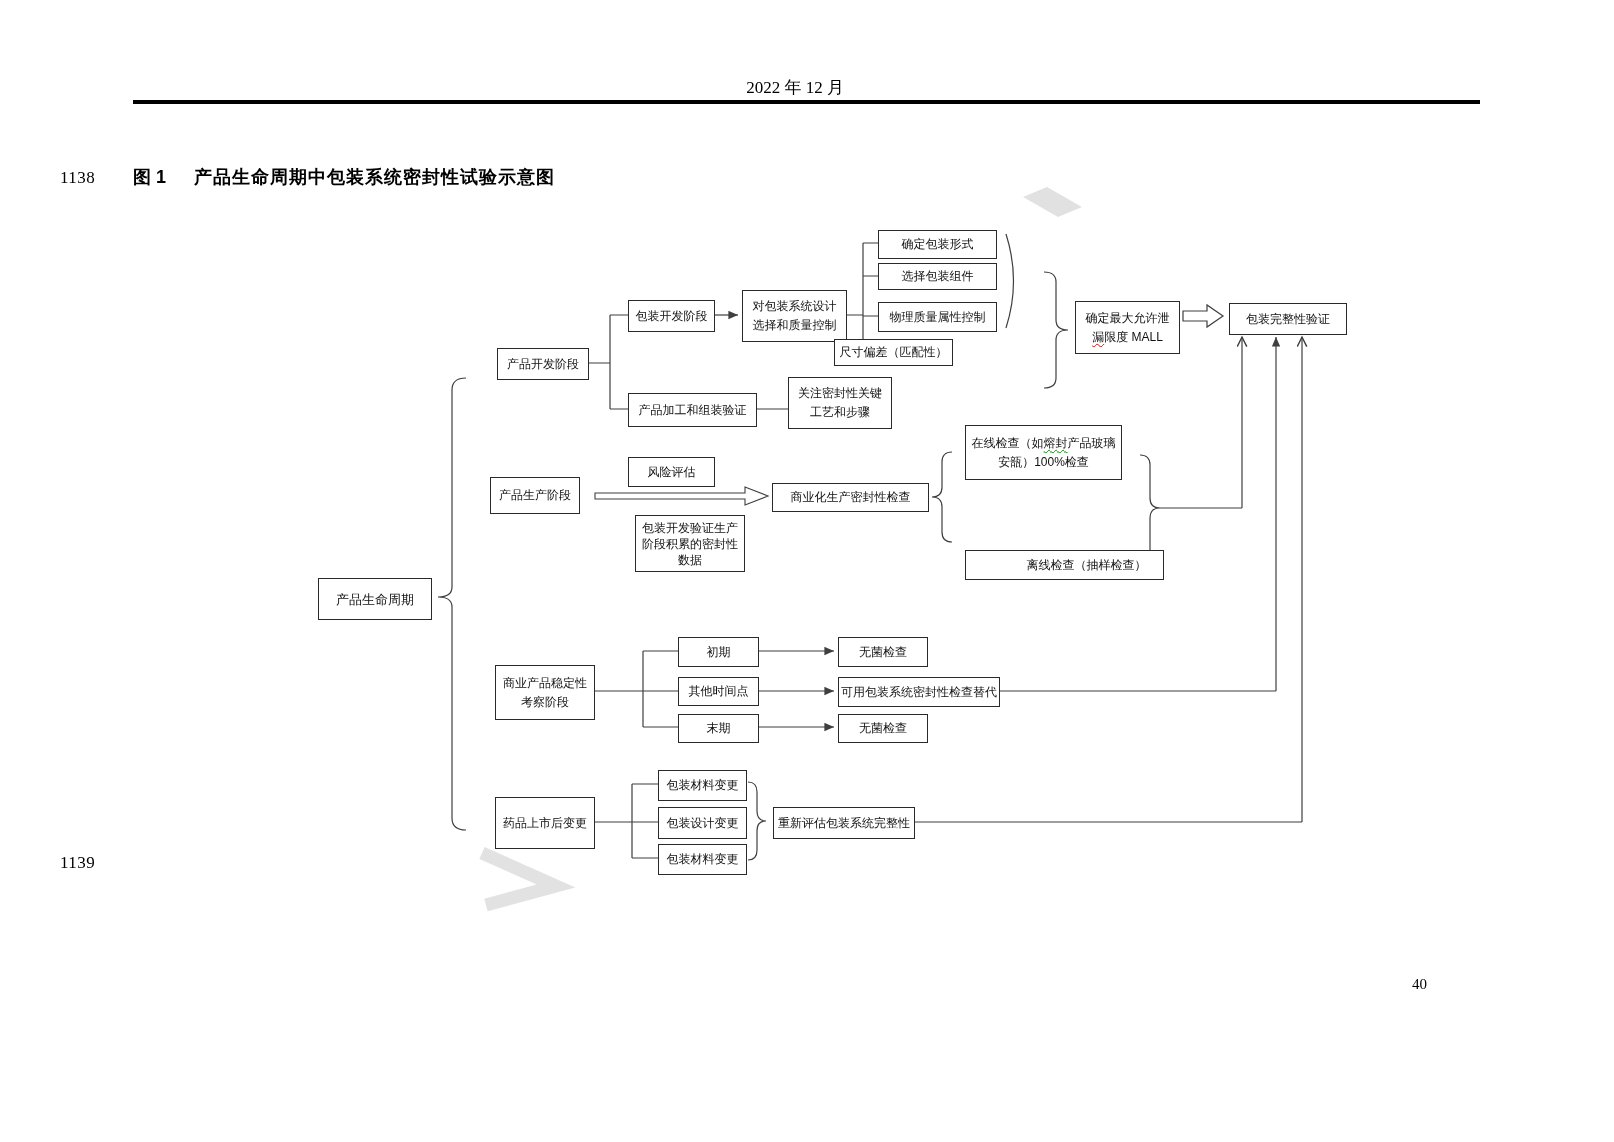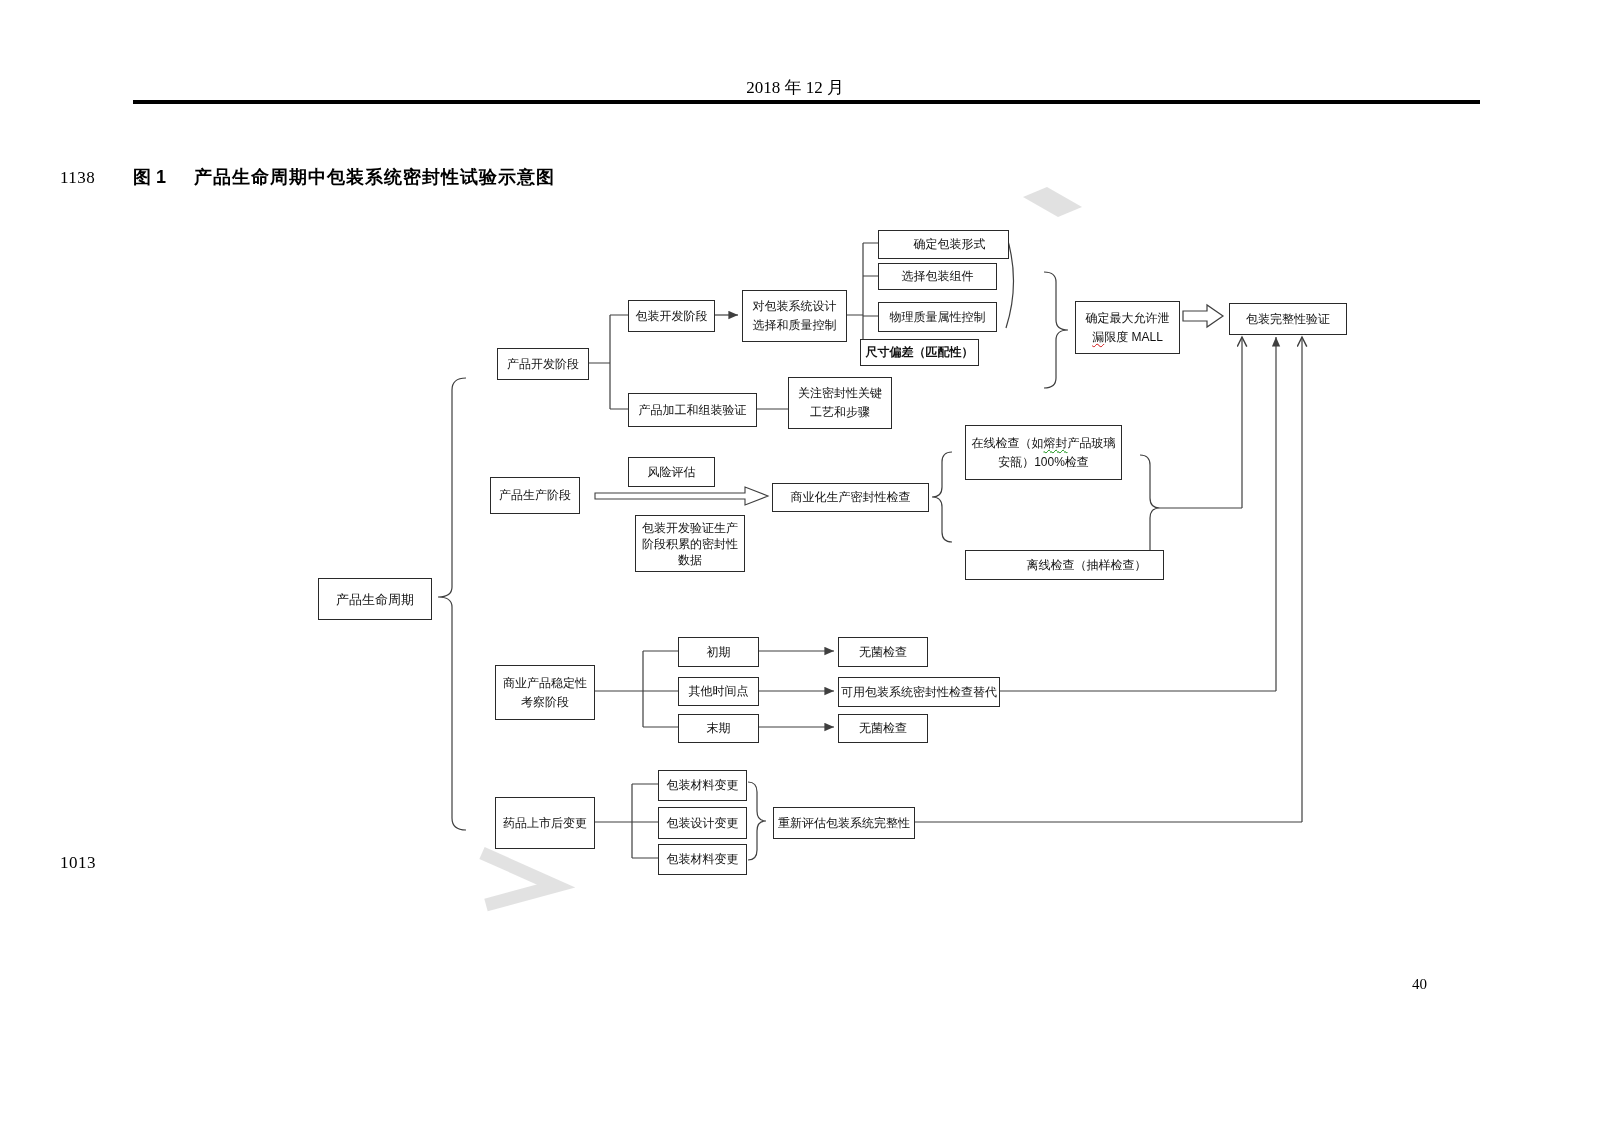--- a/index.html
+++ b/index.html
@@ -29,27 +29,27 @@
 </head>
 <body>
 
 <div id="page">
 
   <svg id="wm-layer" width="1614" height="1142">
     <polygon points="1023,197 1047,187 1082,207 1058,217" fill="#c8c8c8" opacity="0.55"></polygon>
     <path d="M482,853 L556,886 L486,905" fill="none" stroke="#cbcbcb" stroke-width="13" opacity="0.55"></path>
   </svg>
 
-  <div id="header-date" class="serif">2018 年 12 月</div>
+  <div id="header-date" class="serif">2022 年 12 月</div>
   <div id="header-rule"></div>
   <div class="line-no serif" style="top:168px;">1138</div>
   <div id="fig-caption">
     <span>图 1</span><span class="t">产品生命周期中包装系统密封性试验示意图</span>
   </div>
-  <div class="line-no serif" style="top:853px;">1013</div>
+  <div class="line-no serif" style="top:853px;">1139</div>
   <div id="page-no" class="serif">40</div>
 
   <svg id="svg-layer" width="1614" height="1142">
     <defs>
       <marker id="mFilled" markerWidth="9" markerHeight="8" refX="8" refY="3.5" orient="auto">
         <path d="M0,0 L8,3.5 L0,7 Z" fill="#3f3f3f"></path>
       </marker>
       <marker id="mOpen" markerWidth="10" markerHeight="9" refX="8" refY="4" orient="auto">
         <path d="M0,0 L8,4 L0,8" fill="none" stroke="#3f3f3f" stroke-width="1.2"></path>
       </marker>
@@ -97,30 +97,30 @@
   <div class="fb" style="left:497px;top:348px;width:90px;height:30px;">
       <span>产品开发阶段</span>
     </div>
   <div class="fb" style="left:628px;top:300px;width:85px;height:30px;">
       <span>包装开发阶段</span>
     </div>
   <div class="fb" style="left:742px;top:290px;width:103px;height:50px;">
     <span class="ln">对包装系统设计</span>
     <span class="ln">选择和质量控制</span>
   </div>
-  <div class="fb" style="left:878px;top:230px;width:117px;height:27px;padding-left:12px;">
+  <div class="fb" style="left:878px;top:230px;width:117px;height:27px;">
       <span>确定包装形式</span>
     </div>
   <div class="fb" style="left:878px;top:263px;width:117px;height:25px;">
       <span>选择包装组件</span>
     </div>
   <div class="fb" style="left:878px;top:302px;width:117px;height:28px;">
       <span>物理质量属性控制</span>
     </div>
-  <div class="fb" style="left:860px;top:339px;width:117px;height:25px;font-weight:bold;">
+  <div class="fb" style="left:834px;top:339px;width:117px;height:25px;">
       <span>尺寸偏差（匹配性）</span>
     </div>
   <div class="fb" style="left:1075px;top:301px;width:103px;height:51px;">
     <span class="ln">确定最大允许泄</span>
     <span class="ln"><span class="sq-red">漏</span><span>限度 MALL</span></span>
   </div>
   <div class="fb" style="left:1229px;top:303px;width:116px;height:30px;">
       <span>包装完整性验证</span>
     </div>
   <div class="fb" style="left:628px;top:393px;width:127px;height:32px;">

